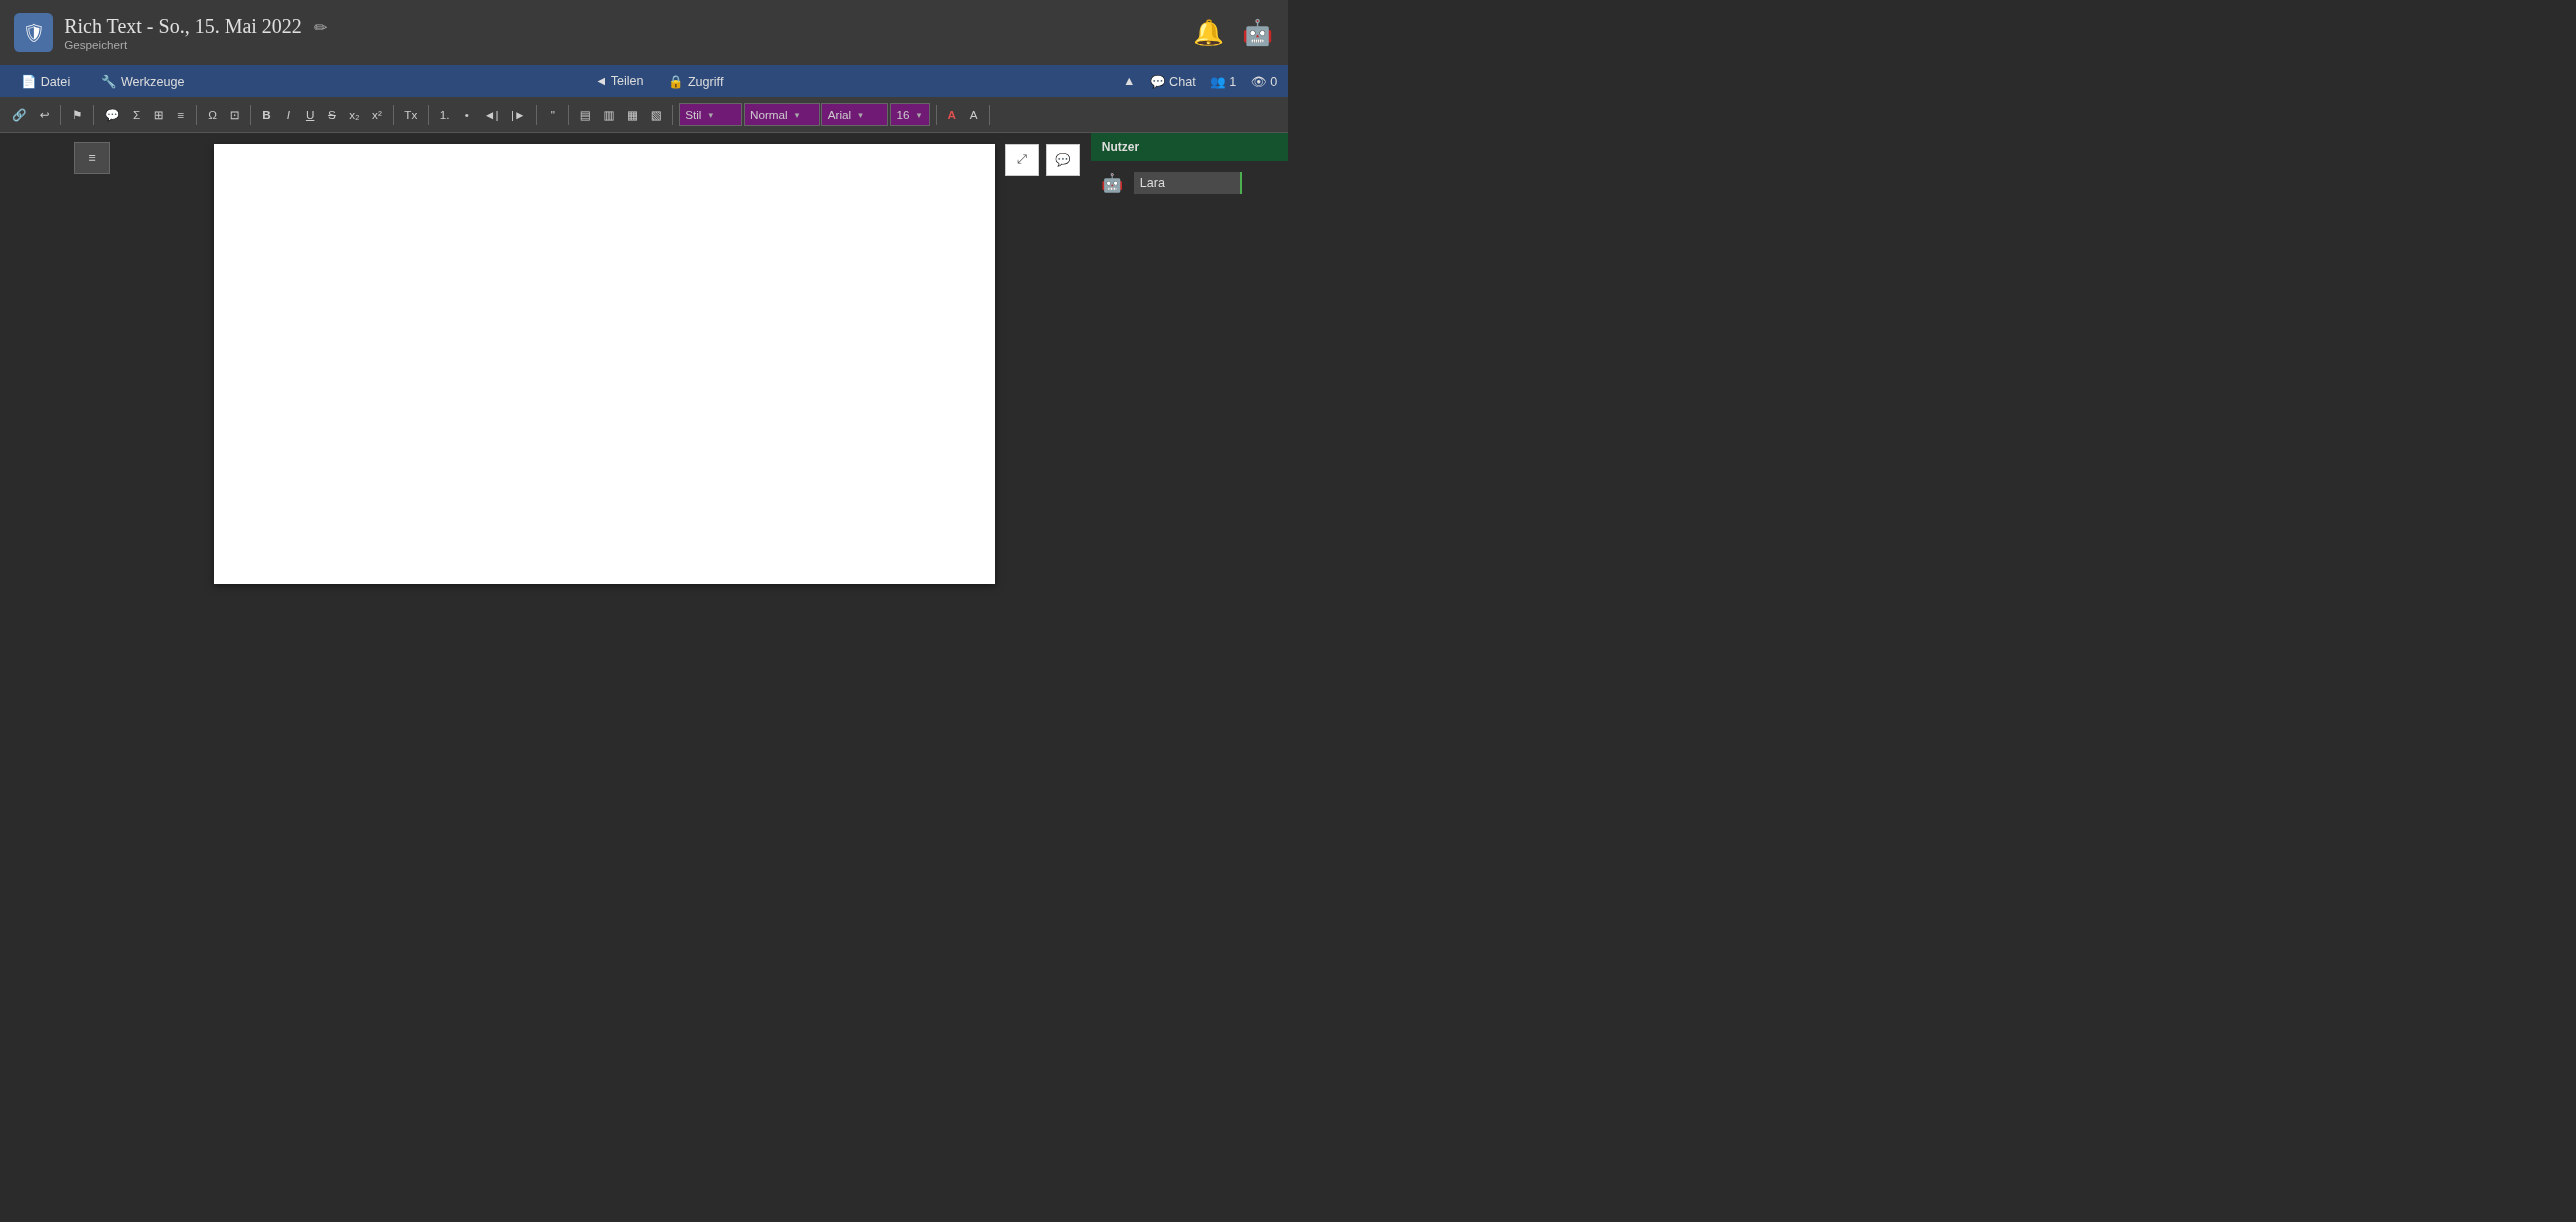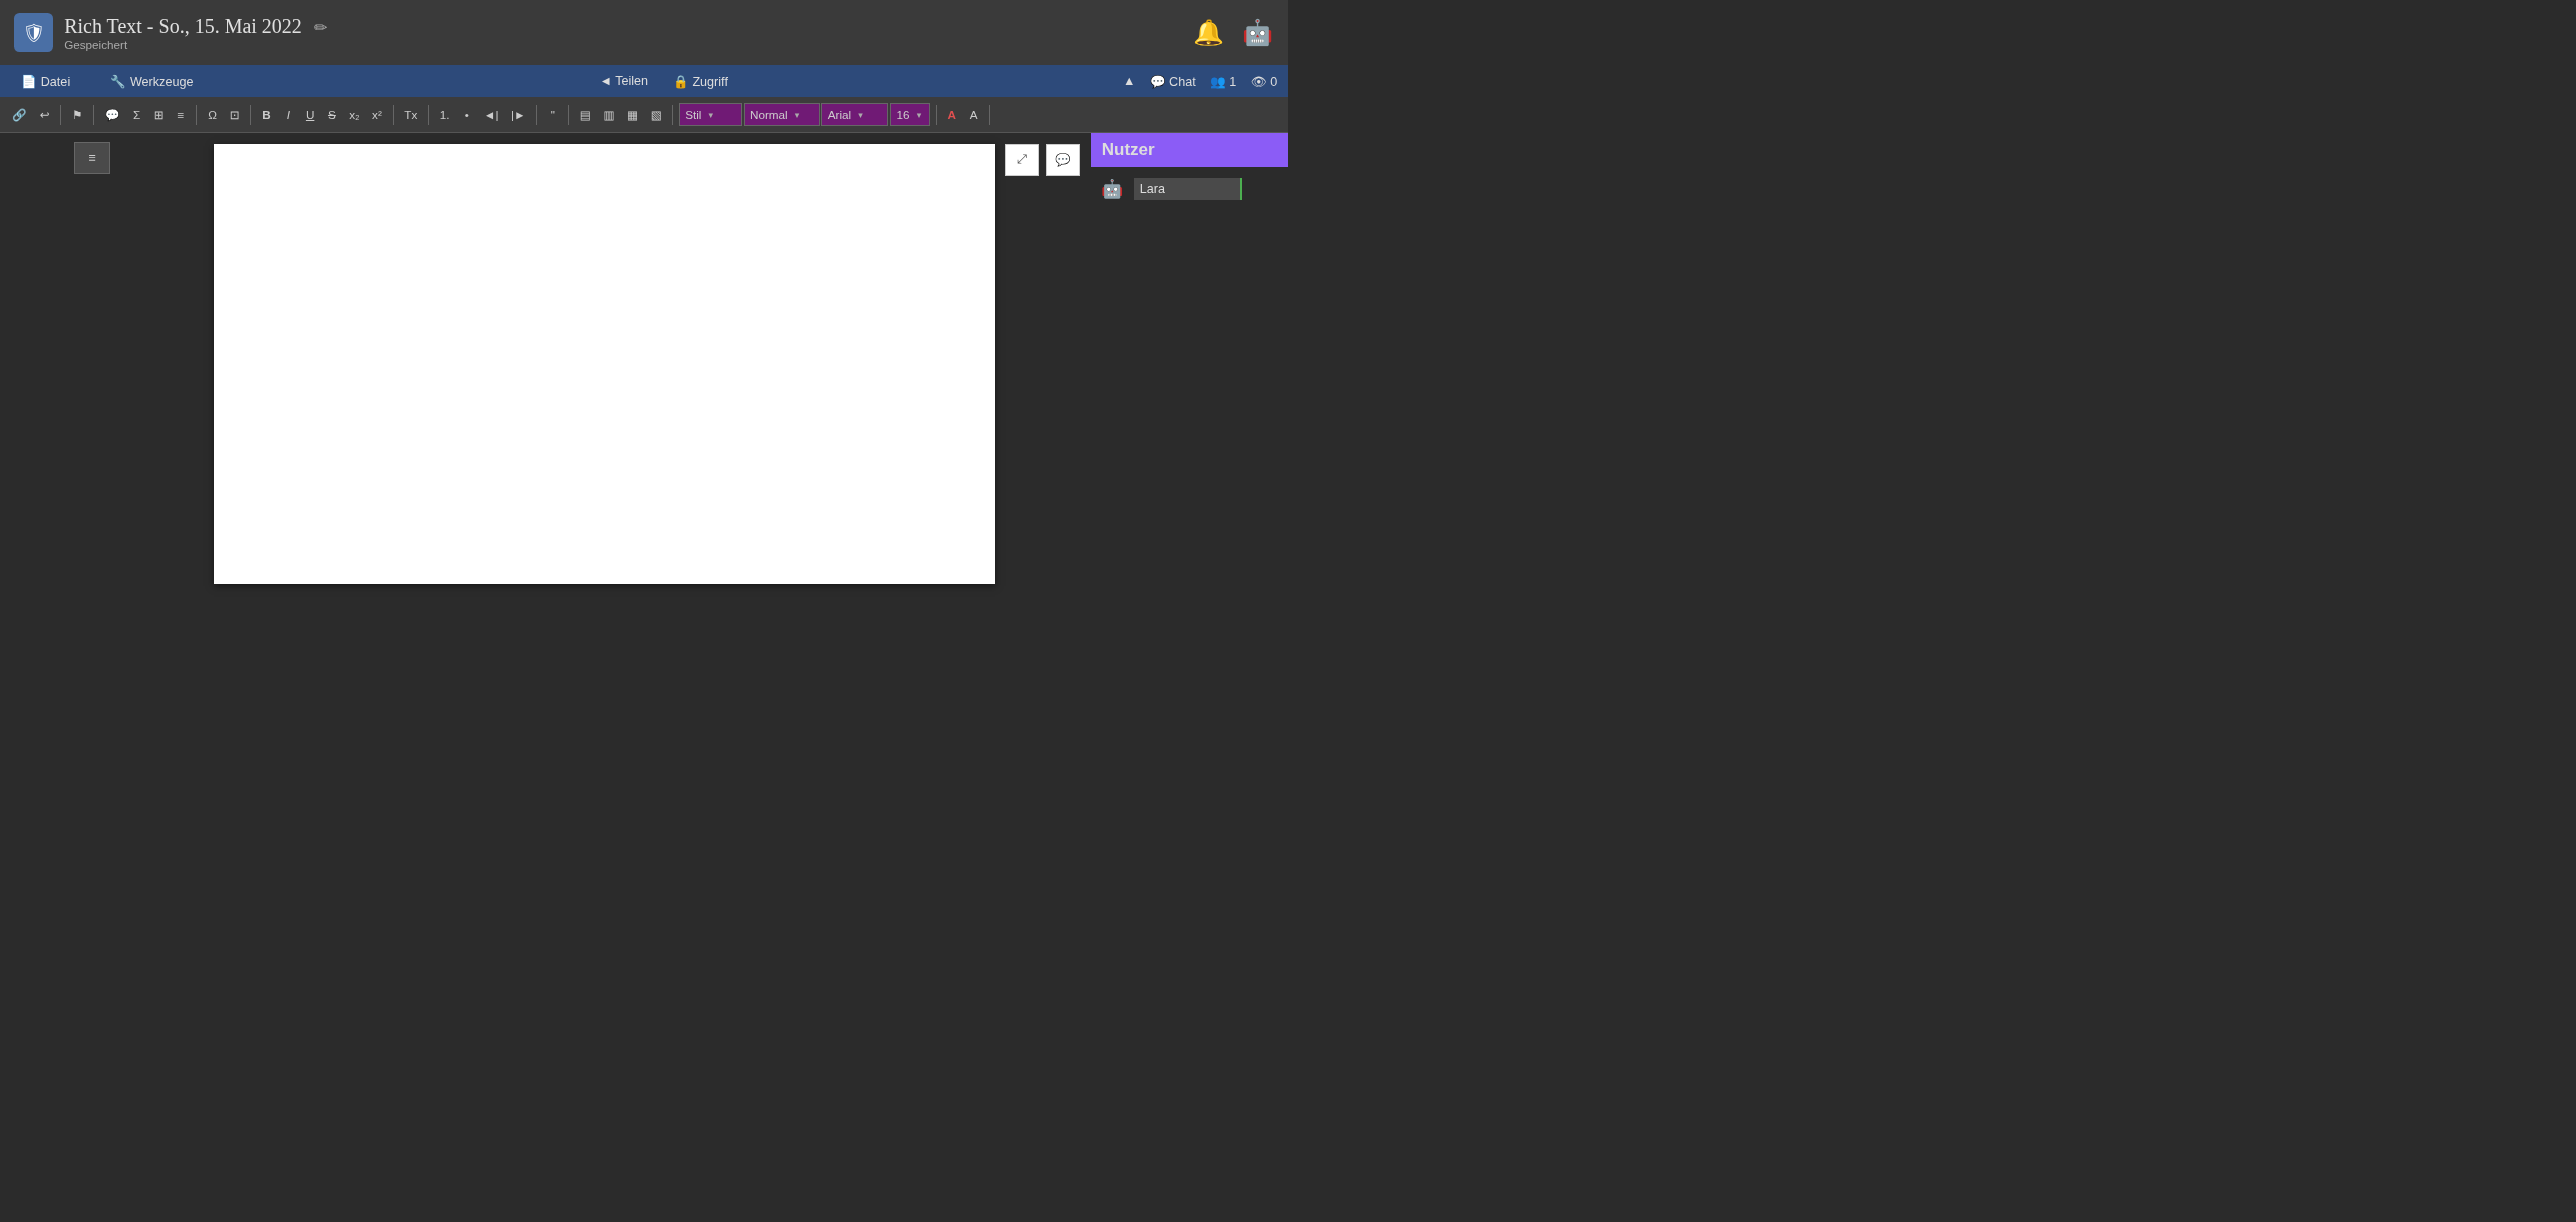--- a/index.html
+++ b/index.html
@@ -31,21 +31,21 @@
 
     
     .menu-bar {
       background: #2d4a7a;
       display: flex;
       align-items: center;
       justify-content: space-between;
       padding: 0 10.8px;
       height: 32px;
     }
-    .menu-bar-left { display: flex; gap: 19px; justify-content: center; }
+    .menu-bar-left { display: flex; gap: 10px; justify-content: center; }
     .menu-item {
       padding: 5.4px 10.8px;
       font-size: 12.6px;
       color: #ddd;
       cursor: pointer;
       border-radius: 2.7px;
     }
     .menu-bar-center { display: flex; }
     .menu-action {
       padding: 5.4px 12.6px;
@@ -176,25 +176,25 @@
       outline: none;
     }
 
     
     .right-area {
       display: flex;
       flex-direction: column;
       width: 197px;
     }
     .nutzer-header {
-      font-size: 17px;
+      font-size: 12px;
       font-weight: bold;
       color: #ddd;
       padding: 7.2px 10.8px;
-      background: #8b5cf6;
+      background: #14532d;
     }
   </style>
 </head>
 <body>
 
 <div class="title-bar">
   <div class="title-bar-left">
     <div class="app-icon">🛡</div>
     <div class="title-text">
       <h1>

